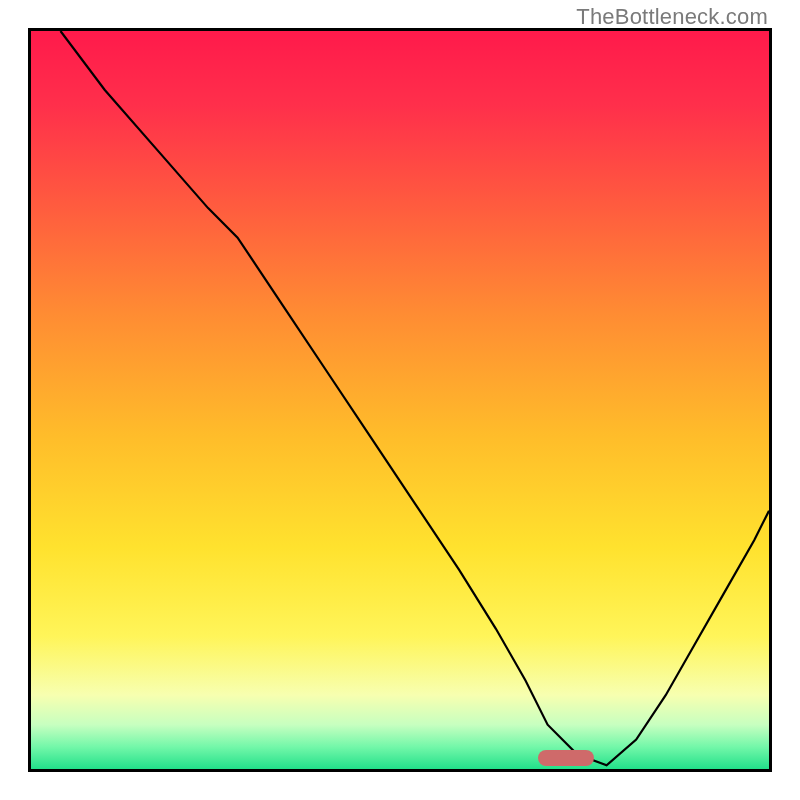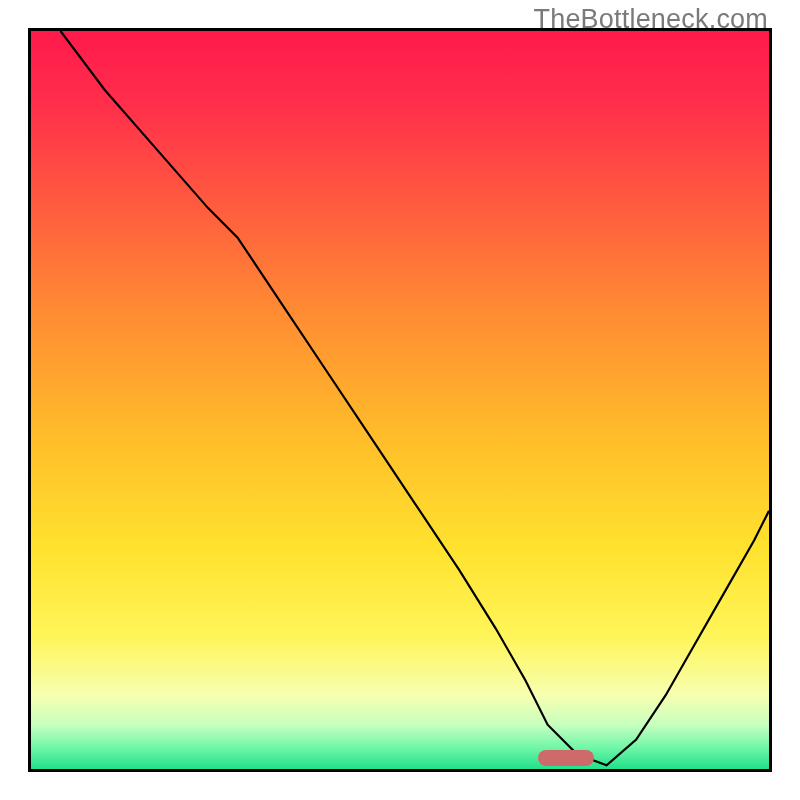--- a/index.html
+++ b/index.html
@@ -22,21 +22,21 @@
   }
   .gradient {
     position: absolute;
     inset: 0;
     
   }
   .watermark {
     position: absolute;
     top: 4px;
     right: 32px;
-    font-size: 27px;
+    font-size: 22px;
     color: #7a7a7a;
     font-weight: 500;
     letter-spacing: 0.2px;
     margin-left: 40px;
   }
   svg.overlay {
     position: absolute;
     inset: 0;
     width: 100%;
     height: 100%;

